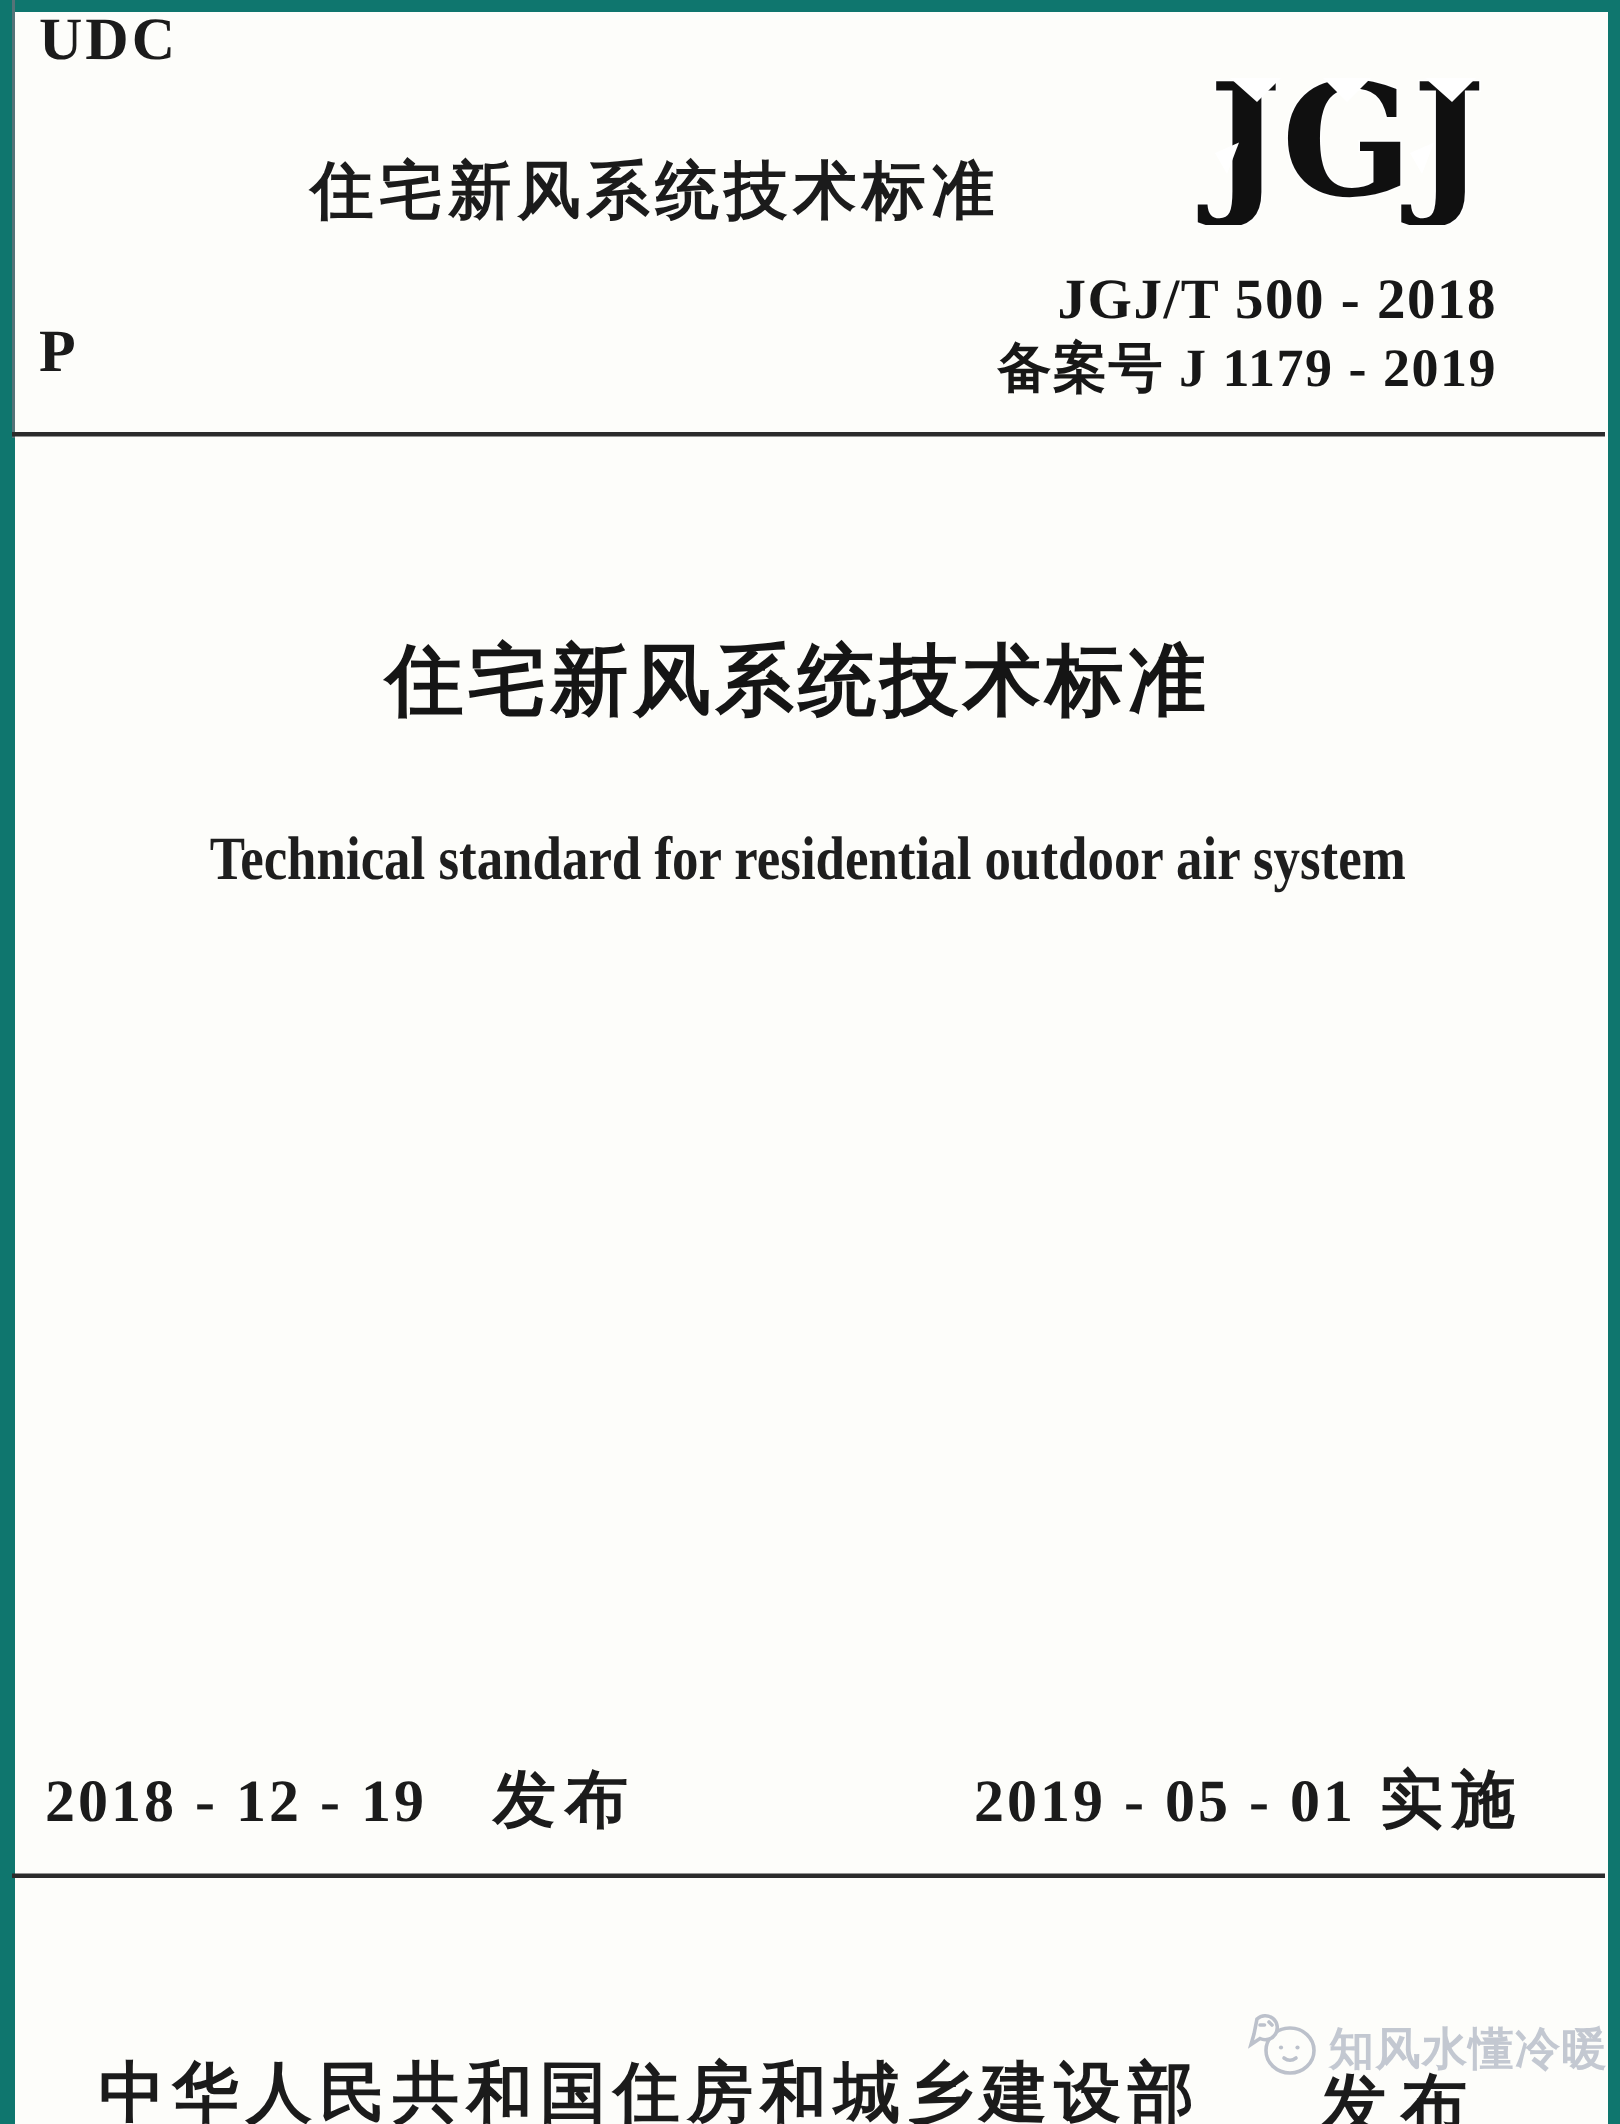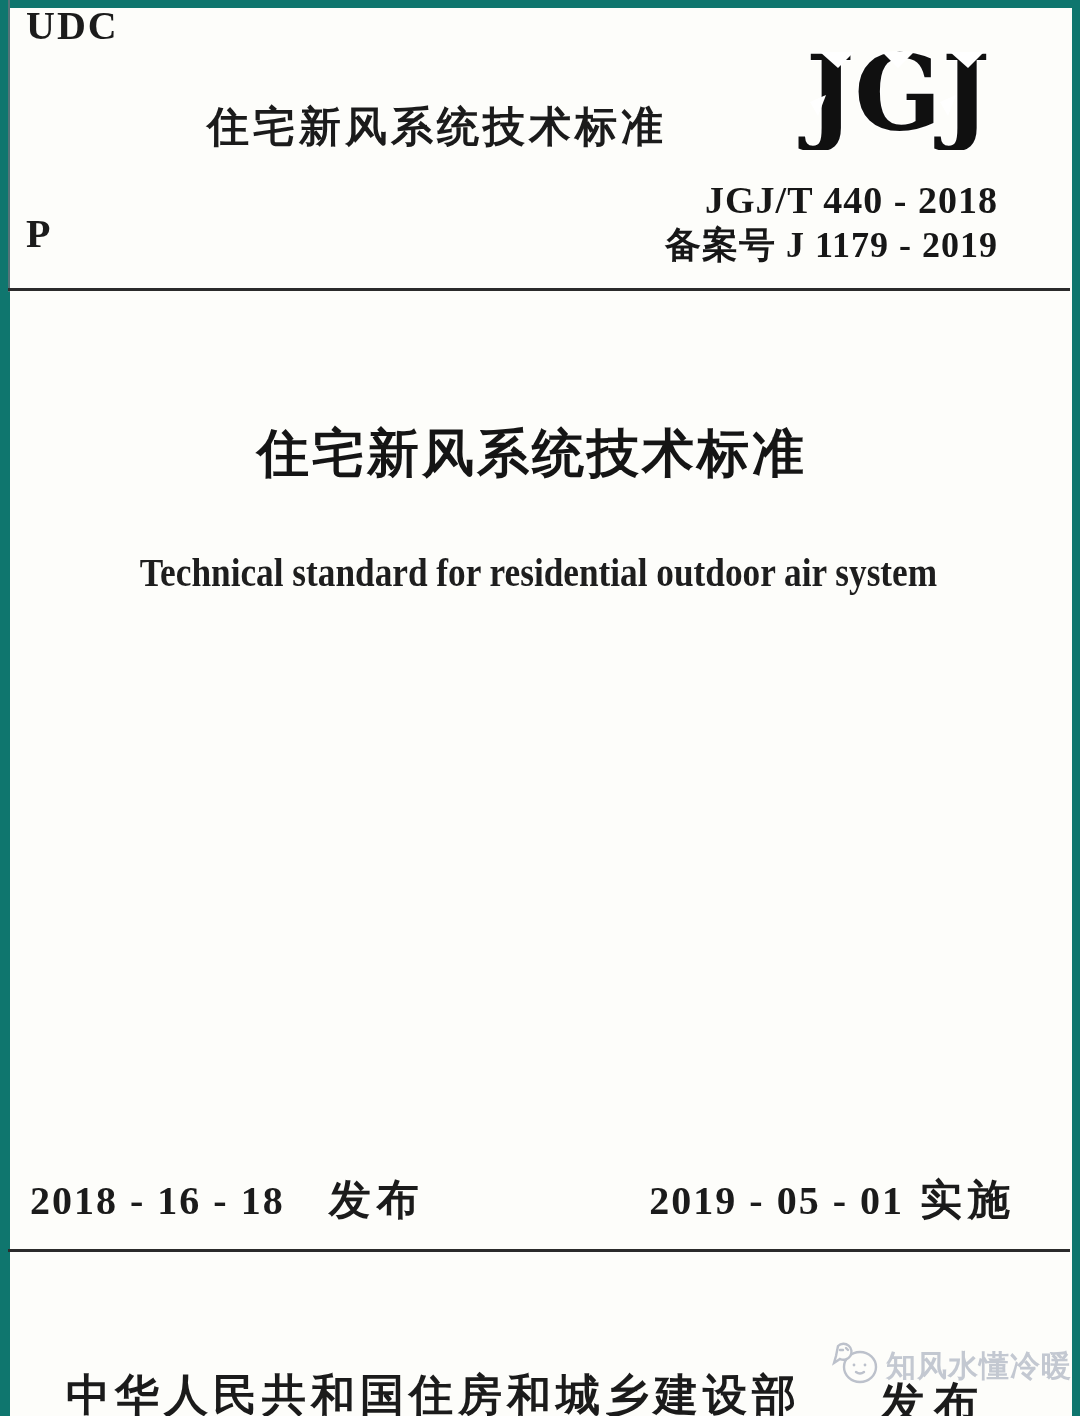--- a/index.html
+++ b/index.html
@@ -85,33 +85,33 @@
 
       <polygon points="22,14 56,14 40,30" fill="#ffffff"></polygon>
       <polygon points="84,14 116,14 100,30" fill="#ffffff"></polygon>
       <polygon points="152,14 186,14 170,30" fill="#ffffff"></polygon>
       <polygon points="12,64 28,57 20,78" fill="#ffffff"></polygon>
       <polygon points="142,64 158,57 150,78" fill="#ffffff"></polygon>
     </svg>
   </div>
 
   <div class="numbers">
-    <div class="abs-inline serif std-number" style="color:#171717">JGJ/T 440 - 2018</div>
+    <div class="abs-inline serif std-number" style="color:#171717">JGJ/T 500 - 2018</div>
     <div class="serif record-number" style="color:#171717">备案号 J 1179 - 2019</div>
   </div>
 
   <div class="abs serif p-label">P</div>
 
   <div class="rule rule-top"></div>
 
   <div class="abs title-cn">住宅新风系统技术标准</div>
   <div class="abs title-en">Technical standard for residential outdoor air system</div>
 
   <div class="abs dates-left">
-    <span class="date-num">2018 - 16 - 18</span>
+    <span class="date-num">2018 - 12 - 19</span>
     <span class="sans date-label">发布</span>
   </div>
   <div class="abs dates-right">
     <span class="date-num">2019 - 05 - 01</span>
     <span class="sans date-label">实施</span>
   </div>
 
   <div class="rule rule-bottom"></div>
 
   <div class="abs sans publisher">中华人民共和国住房和城乡建设部</div>

